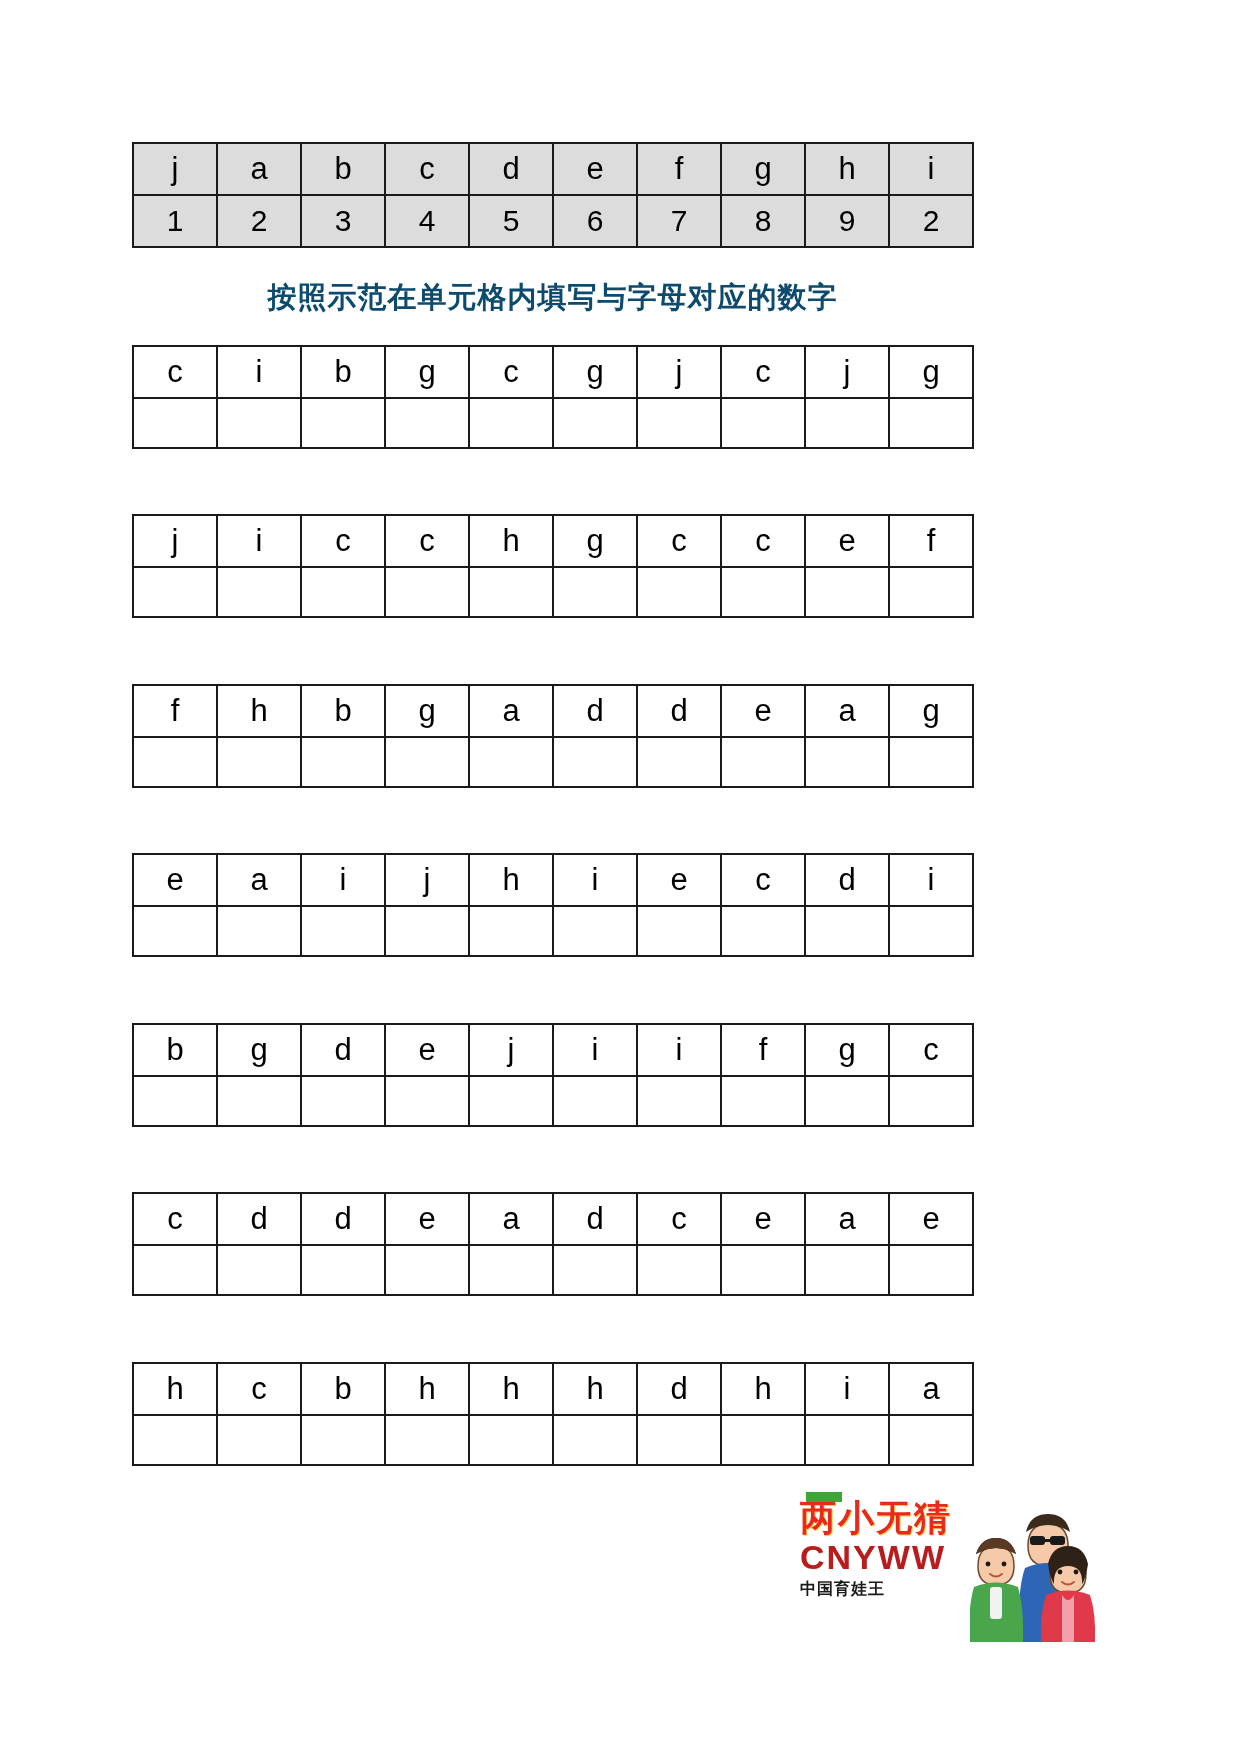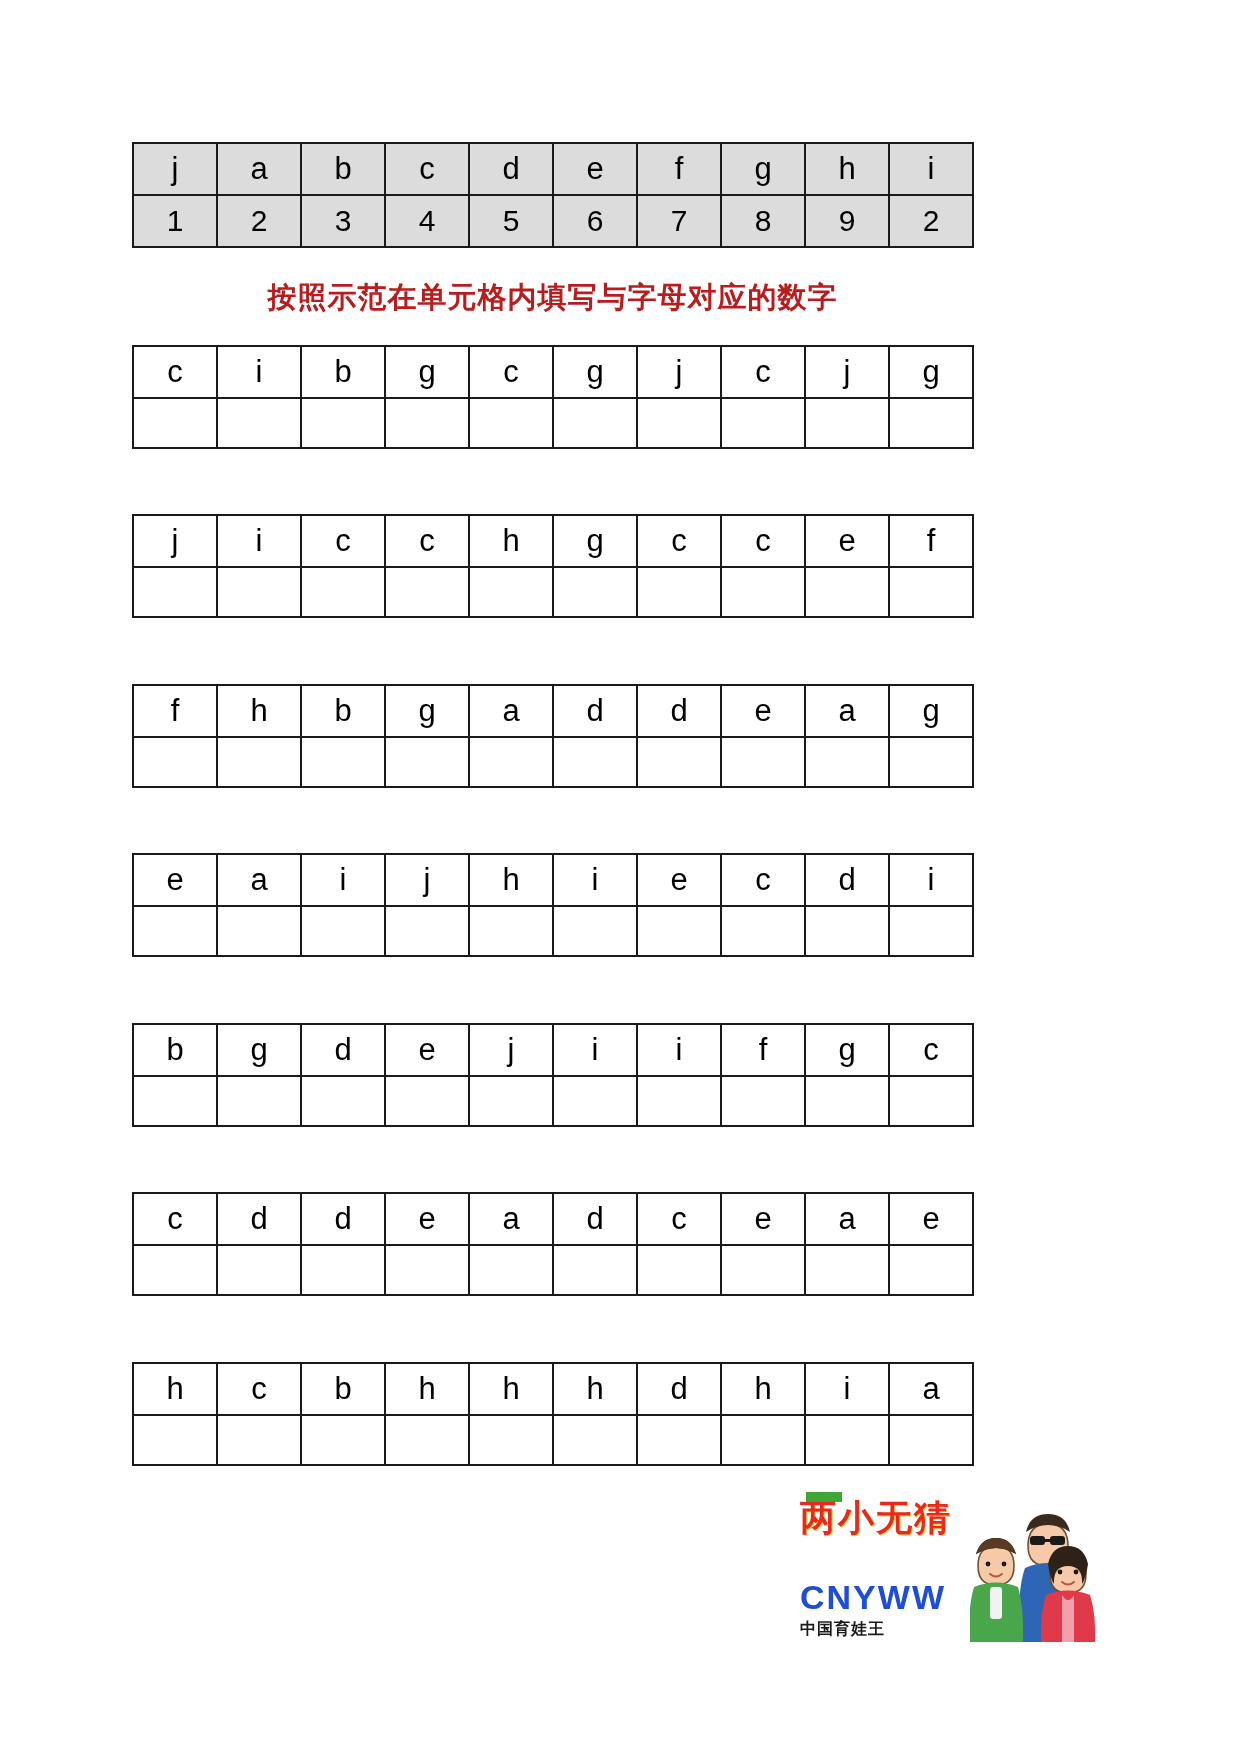--- a/index.html
+++ b/index.html
@@ -50,21 +50,21 @@
 
   
   .instruction {
     position: absolute;
     left: 0;
     top: 278px;
     width: 1105px;
     text-align: center;
     font-size: 29px;
     letter-spacing: 1px;
-    color: #b91c1c;
+    color: #0c4a6e;
     font-family: "DejaVu Sans", "Liberation Sans", sans-serif;
     font-weight: 700;
   }
 
   
   .exercise {
     position: absolute;
     left: 132px;
     width: 842px;
   }
@@ -108,25 +108,24 @@
     font-weight: 700;
     color: #e8291c;
     letter-spacing: 2px;
     line-height: 40px;
     font-family: "DejaVu Sans", "Liberation Sans", sans-serif;
     text-shadow: 1px 1px 0 #ffd24d;
   }
   .wm-sub {
     font-size: 34px;
     font-weight: 700;
-    color: #1d4ed8;
+    color: #b91c1c;
     letter-spacing: 2px;
     line-height: 38px;
     font-family: "Liberation Sans", sans-serif;
-    margin-top: 40px;
   }
   .wm-cn {
     font-size: 16px;
     font-weight: 700;
     color: #1a1a1a;
     letter-spacing: 1px;
     line-height: 26px;
     font-family: "DejaVu Sans", "Liberation Sans", sans-serif;
   }
   .wm-green-bar {

